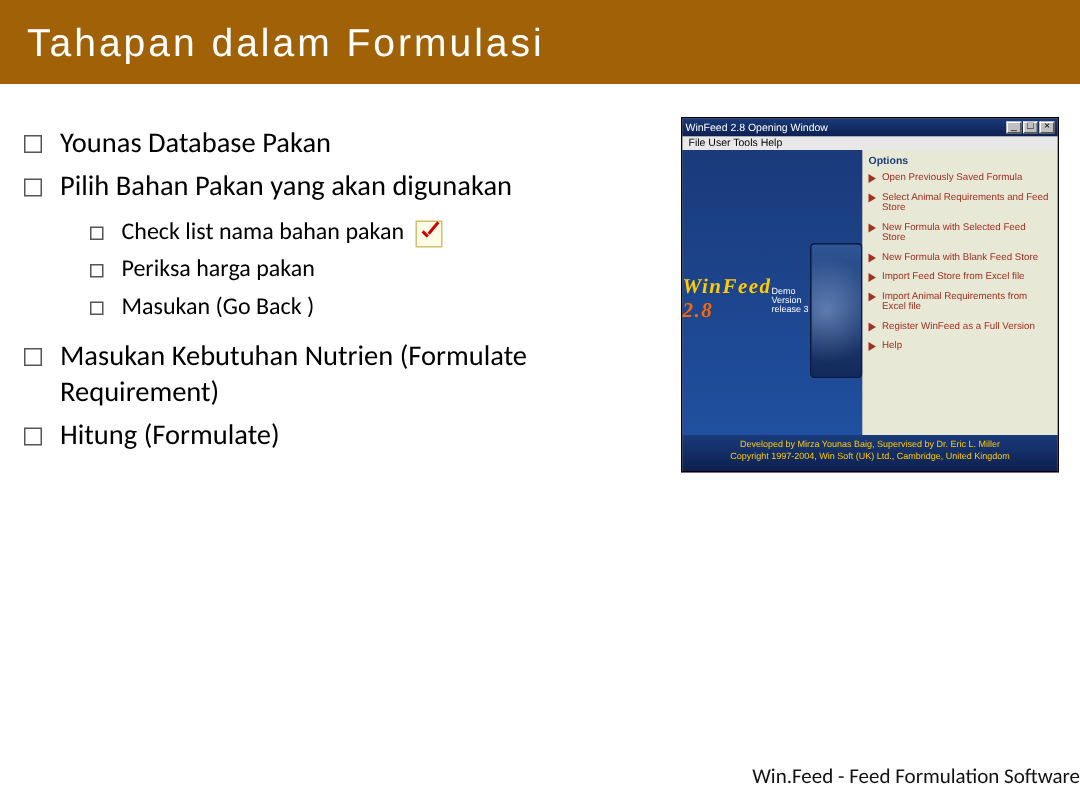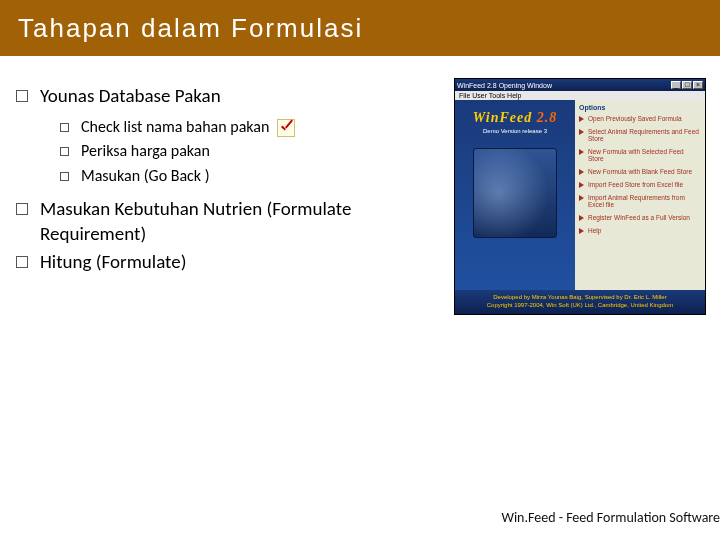--- a/index.html
+++ b/index.html
@@ -142,21 +142,21 @@
     color:#000;
   }
   .app-body {
     display:flex;
     height: 190px;
   }
   .app-left {
     width: 120px;
     background: linear-gradient(#1a3a7a, #2050a0);
     display:flex;
-    flex-direction:column;
+    flex-direction:row;
     align-items:center;
     padding-top:10px;
   }
   .app-logo {
     font-family: "Times New Roman", serif;
     font-size: 14px;
     font-weight: bold;
     font-style: italic;
     letter-spacing: 1px;
   }
@@ -227,20 +227,24 @@
   <h1>Tahapan dalam Formulasi</h1>
 </div>
 
 <div class="content">
   <div class="left-col">
 
     <ul class="main-list">
       <li>
         <span class="bullet"></span>
         <span class="txt">Younas Database Pakan</span>
+      </li>
+      <li>
+        <span class="bullet"></span>
+        <span class="txt">Pilih Bahan Pakan yang akan digunakan</span>
       </li>
     </ul>
 
     <ul class="sub-list">
       <li>
         <span class="bullet"></span>
         <span class="txt">
           <span>Check list nama bahan pakan</span>
           <span class="check-icon"></span>
         </span>

